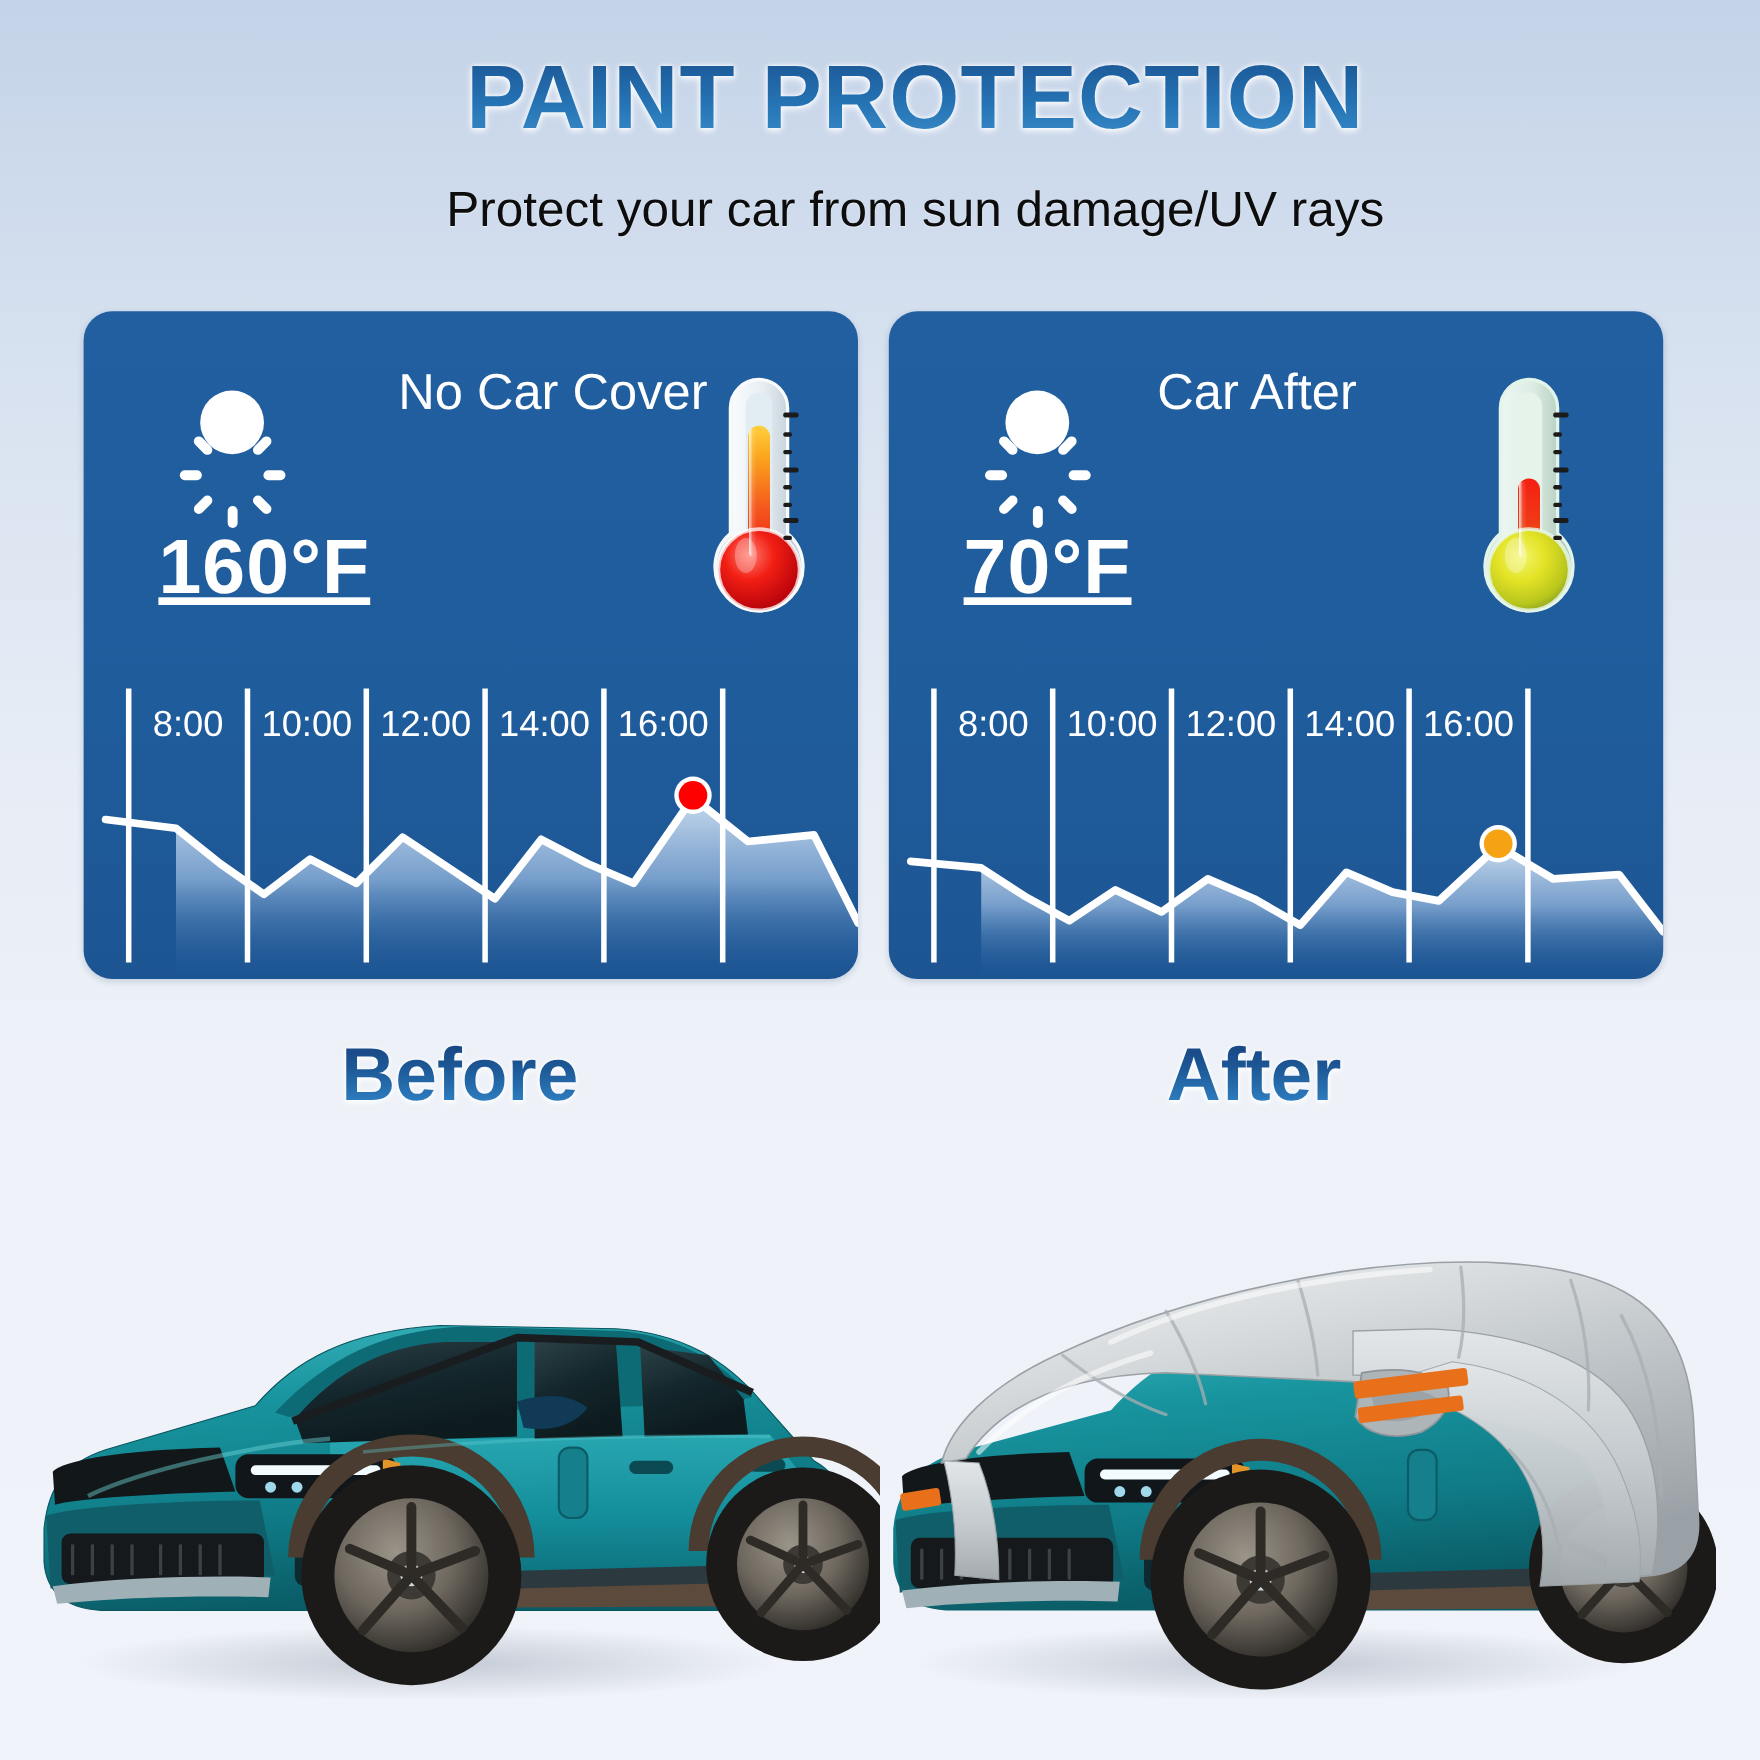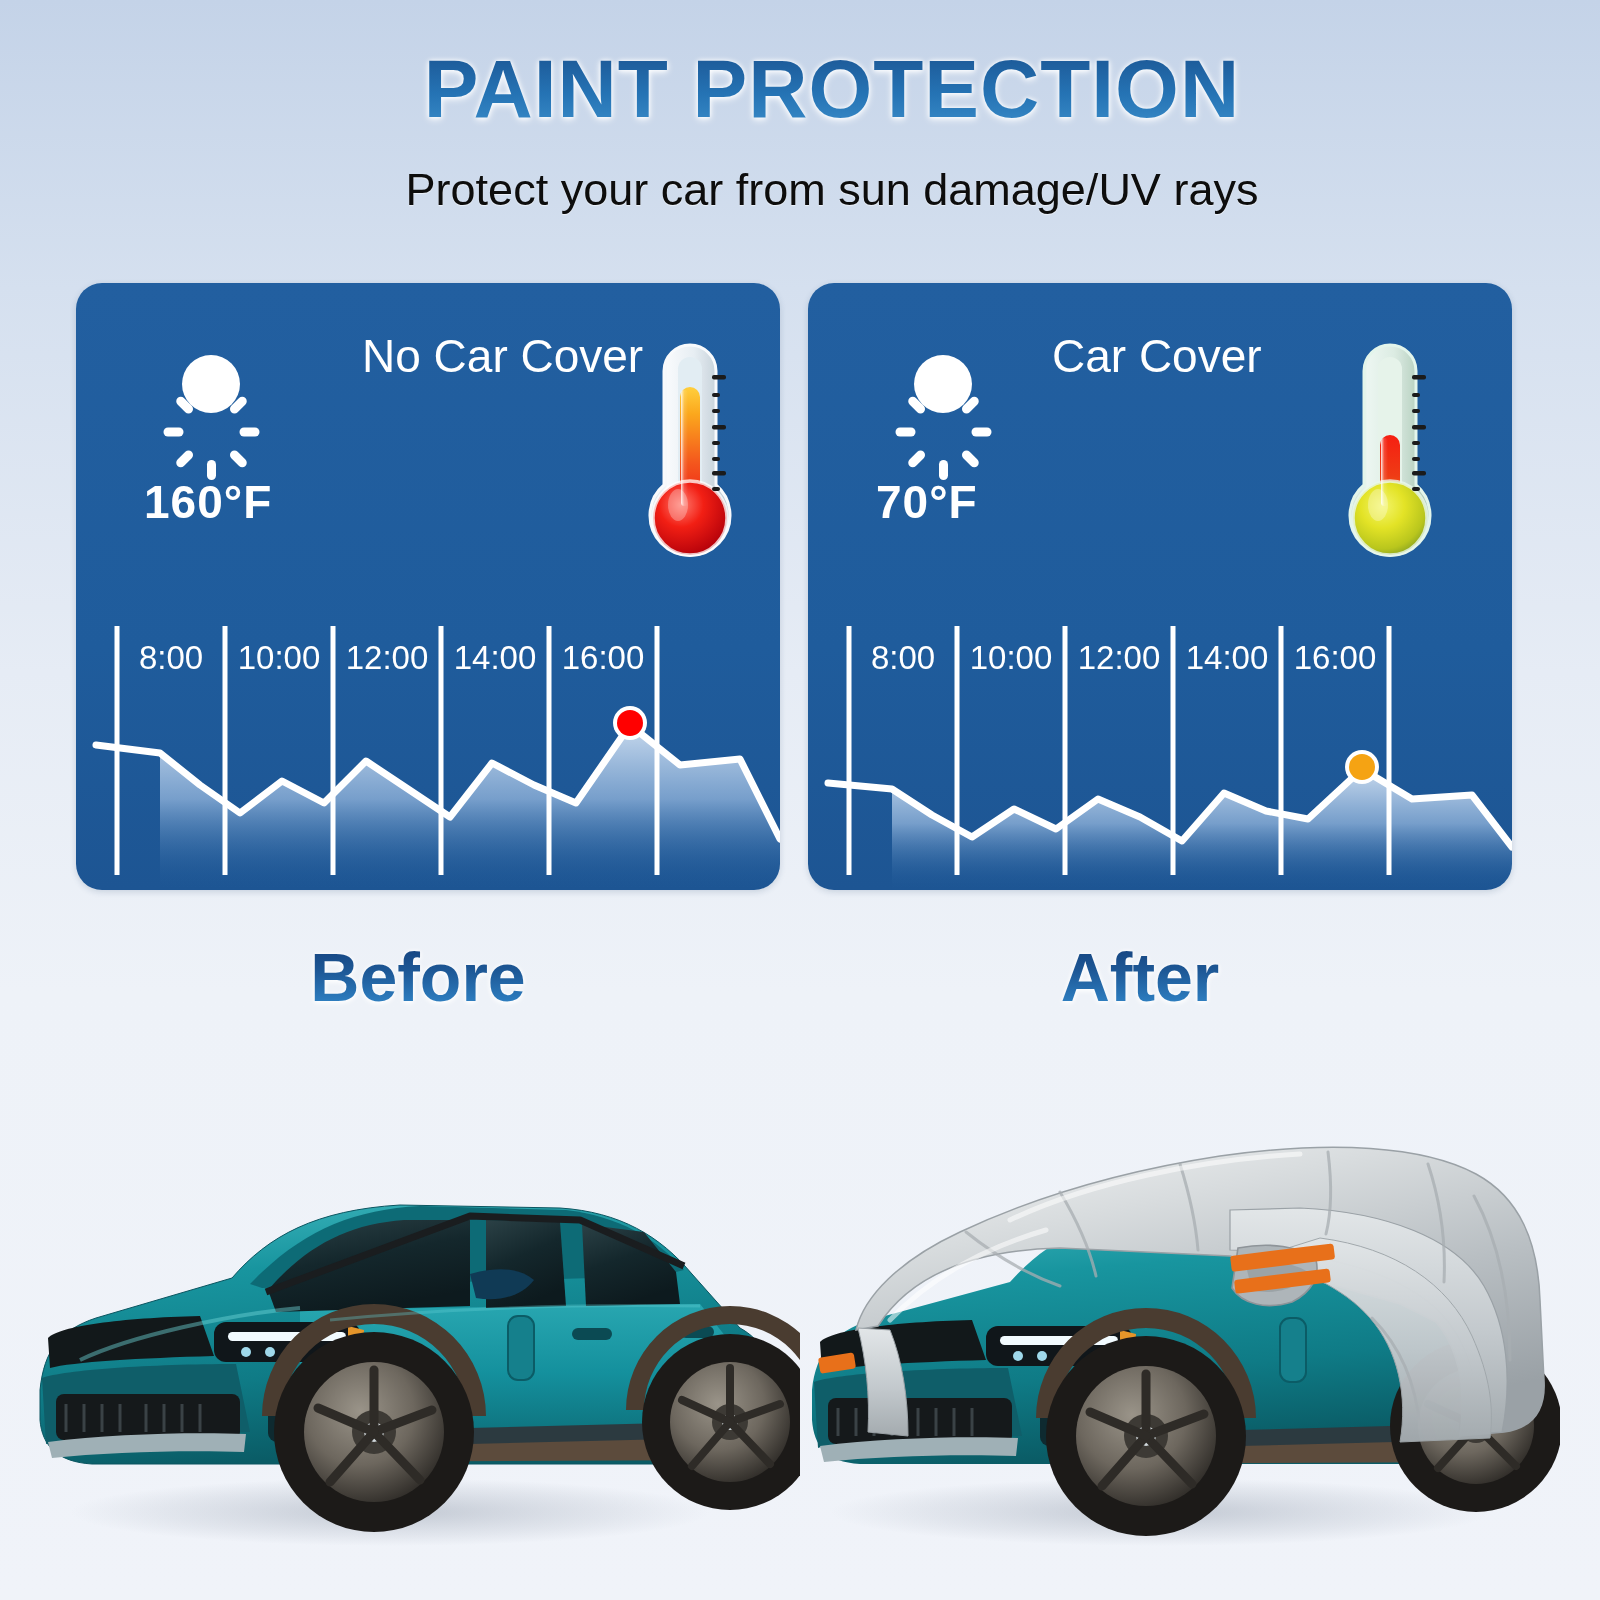--- a/index.html
+++ b/index.html
@@ -58,21 +58,21 @@
 
   .cover-label{
     position:absolute;top:46px;
     font-size:46px;color:#ffffff;font-weight:400;white-space:nowrap;
   }
   .panel.left .cover-label{left:258px;}
   .panel.right .cover-label{left:216px;}
 
   .temp{
     position:absolute;left:40px;top:192px;
-    font-size:46px;font-weight:bold;color:#ffffff;letter-spacing:1px;
+    font-size:70px;font-weight:bold;color:#ffffff;letter-spacing:1px;text-decoration:underline;
   }
 
   
   .thermo{position:absolute;top:52px;width:120px;height:232px;}
   .panel.left .thermo{left:520px;}
   .panel.right .thermo{left:488px;}
 
   
   .chart{position:absolute;left:0;top:330px;width:704px;height:277px;}
   .chart svg{display:block;}
@@ -221,21 +221,21 @@
         <div class="disc"></div>
         <div class="ray" style="transform:rotate(0deg)"></div>
         <div class="ray" style="transform:rotate(45deg)"></div>
         <div class="ray" style="transform:rotate(90deg)"></div>
         <div class="ray" style="transform:rotate(135deg)"></div>
         <div class="ray" style="transform:rotate(180deg)"></div>
         <div class="ray" style="transform:rotate(225deg)"></div>
         <div class="ray" style="transform:rotate(270deg)"></div>
         <div class="ray" style="transform:rotate(315deg)"></div>
       </div>
-      <div class="cover-label">Car Cover</div>
+      <div class="cover-label">Car After</div>
       <div class="temp">70°F</div>
 
       <div class="thermo">
         <svg width="120" height="232" viewBox="0 0 120 232">
           <defs>
             <linearGradient id="glassCool" x1="0" y1="0" x2="1" y2="0">
               <stop offset="0%" stop-color="#cfe3d4"></stop>
               <stop offset="22%" stop-color="#f3fbf4"></stop>
               <stop offset="55%" stop-color="#e3f1e6"></stop>
               <stop offset="100%" stop-color="#a8c5ae"></stop>

